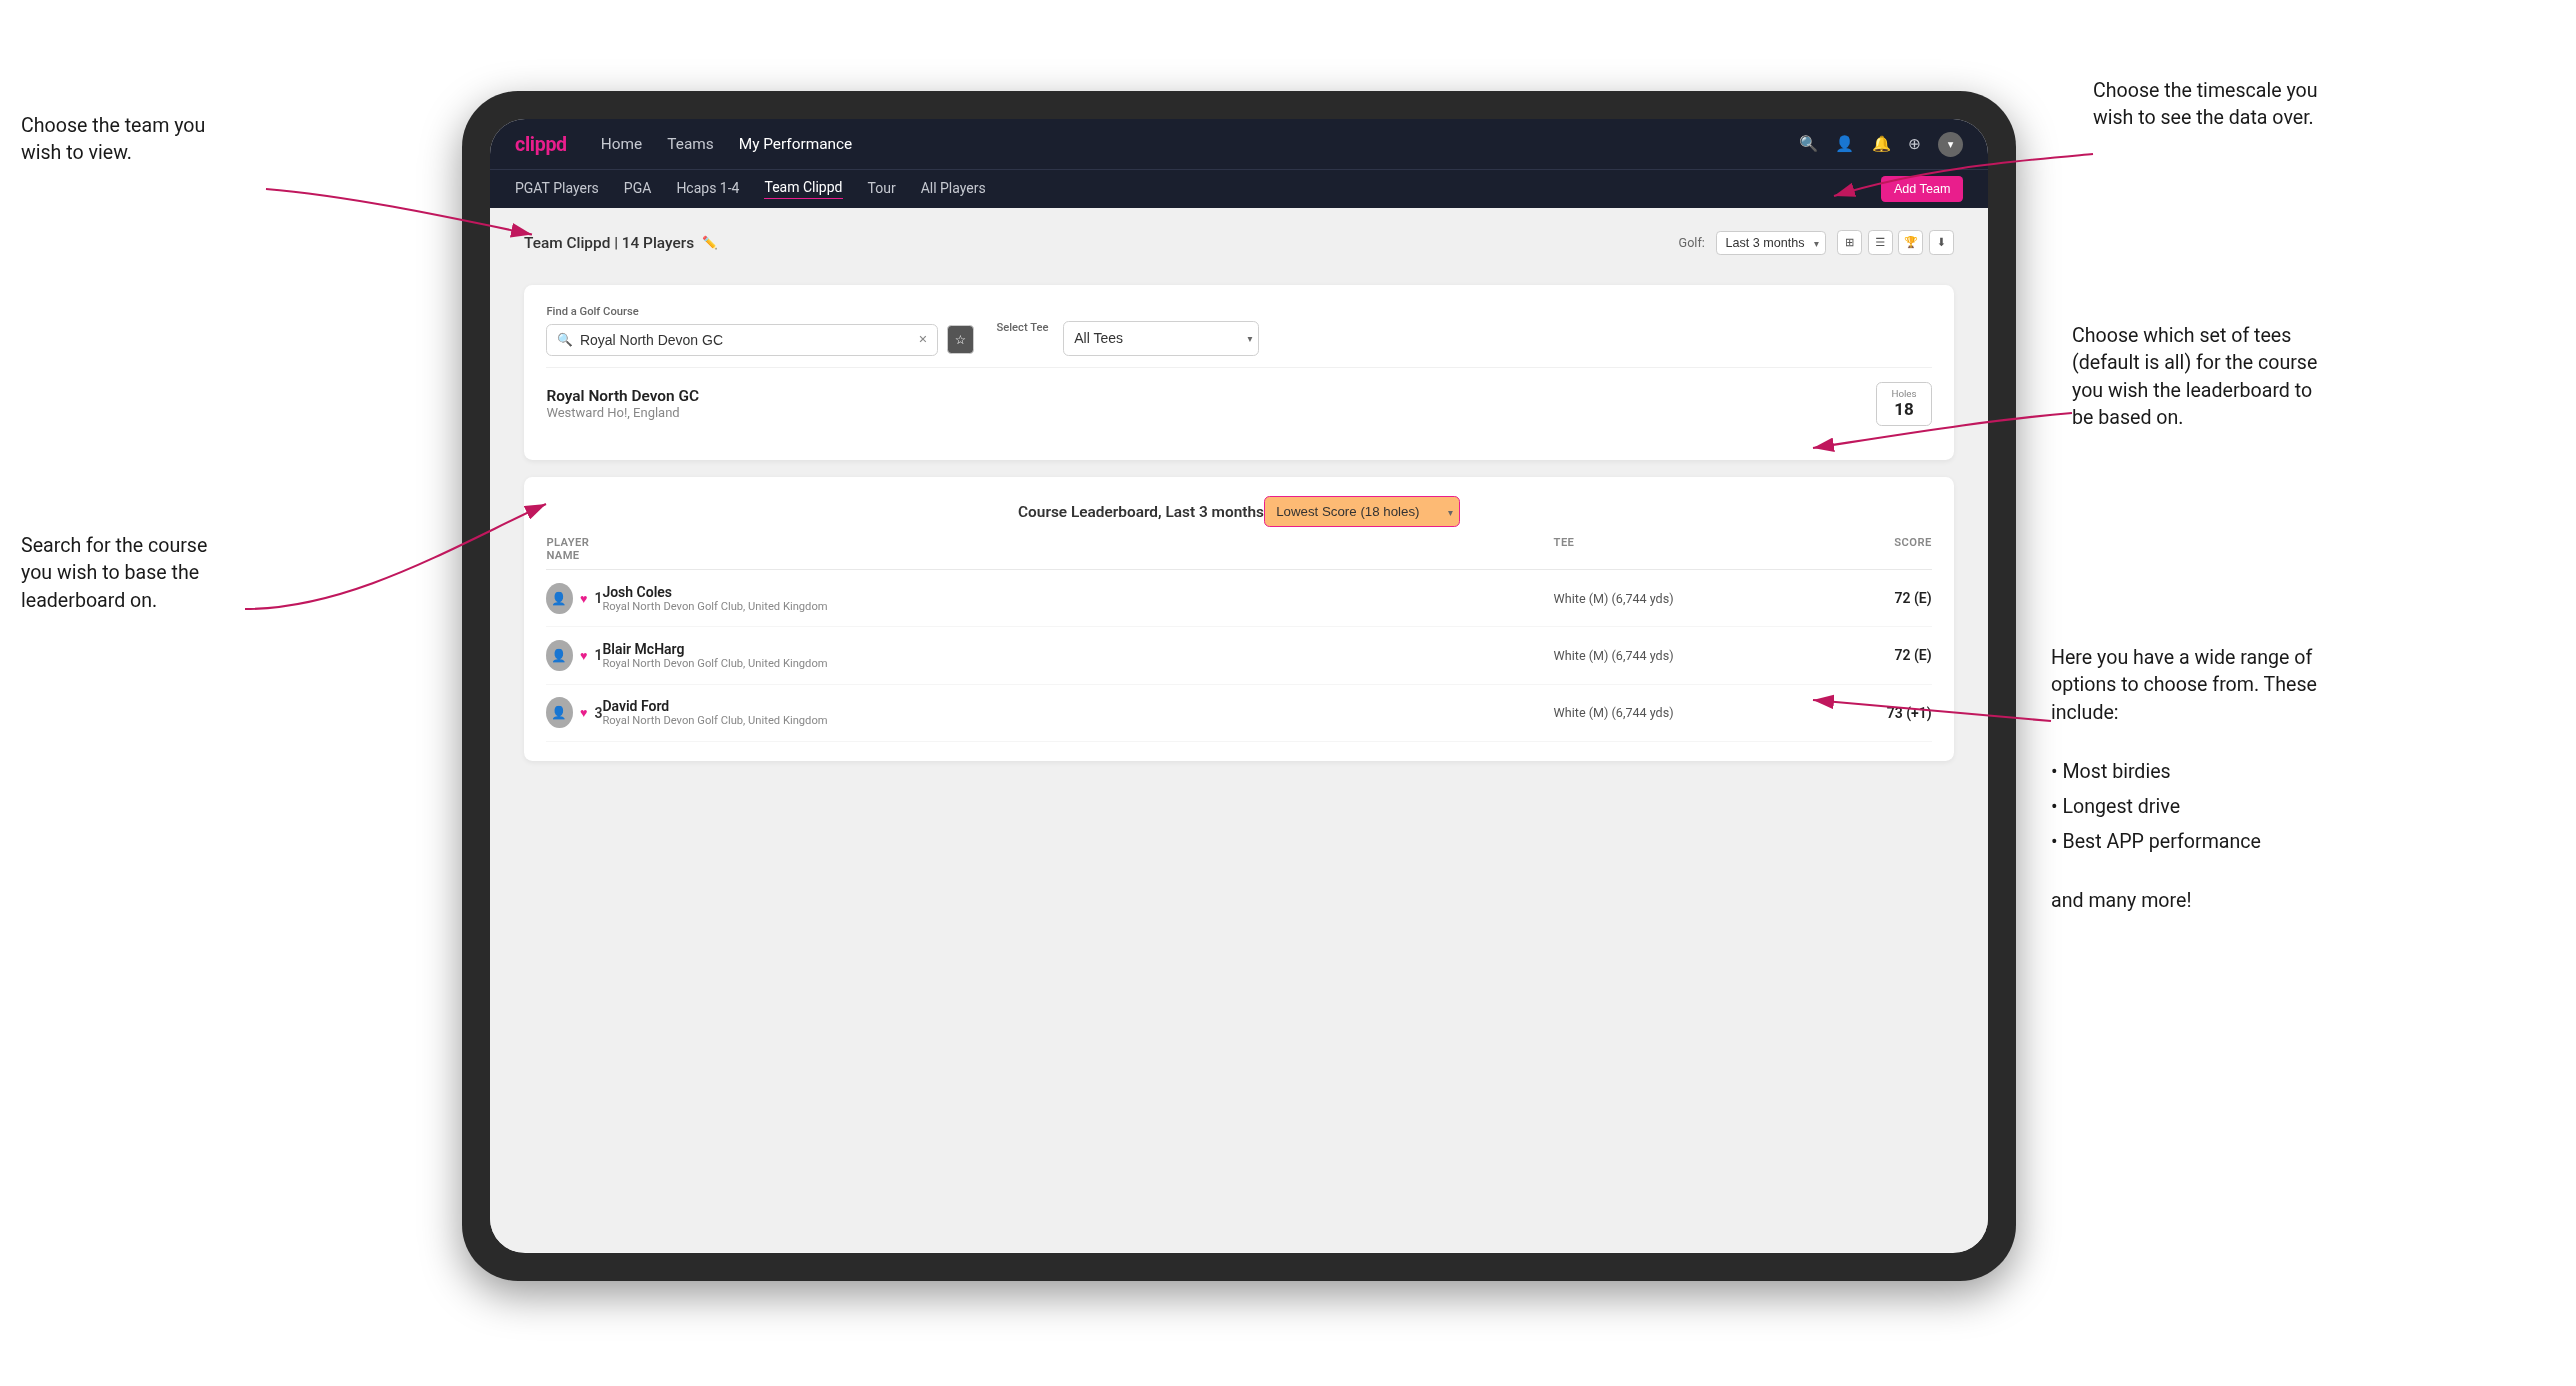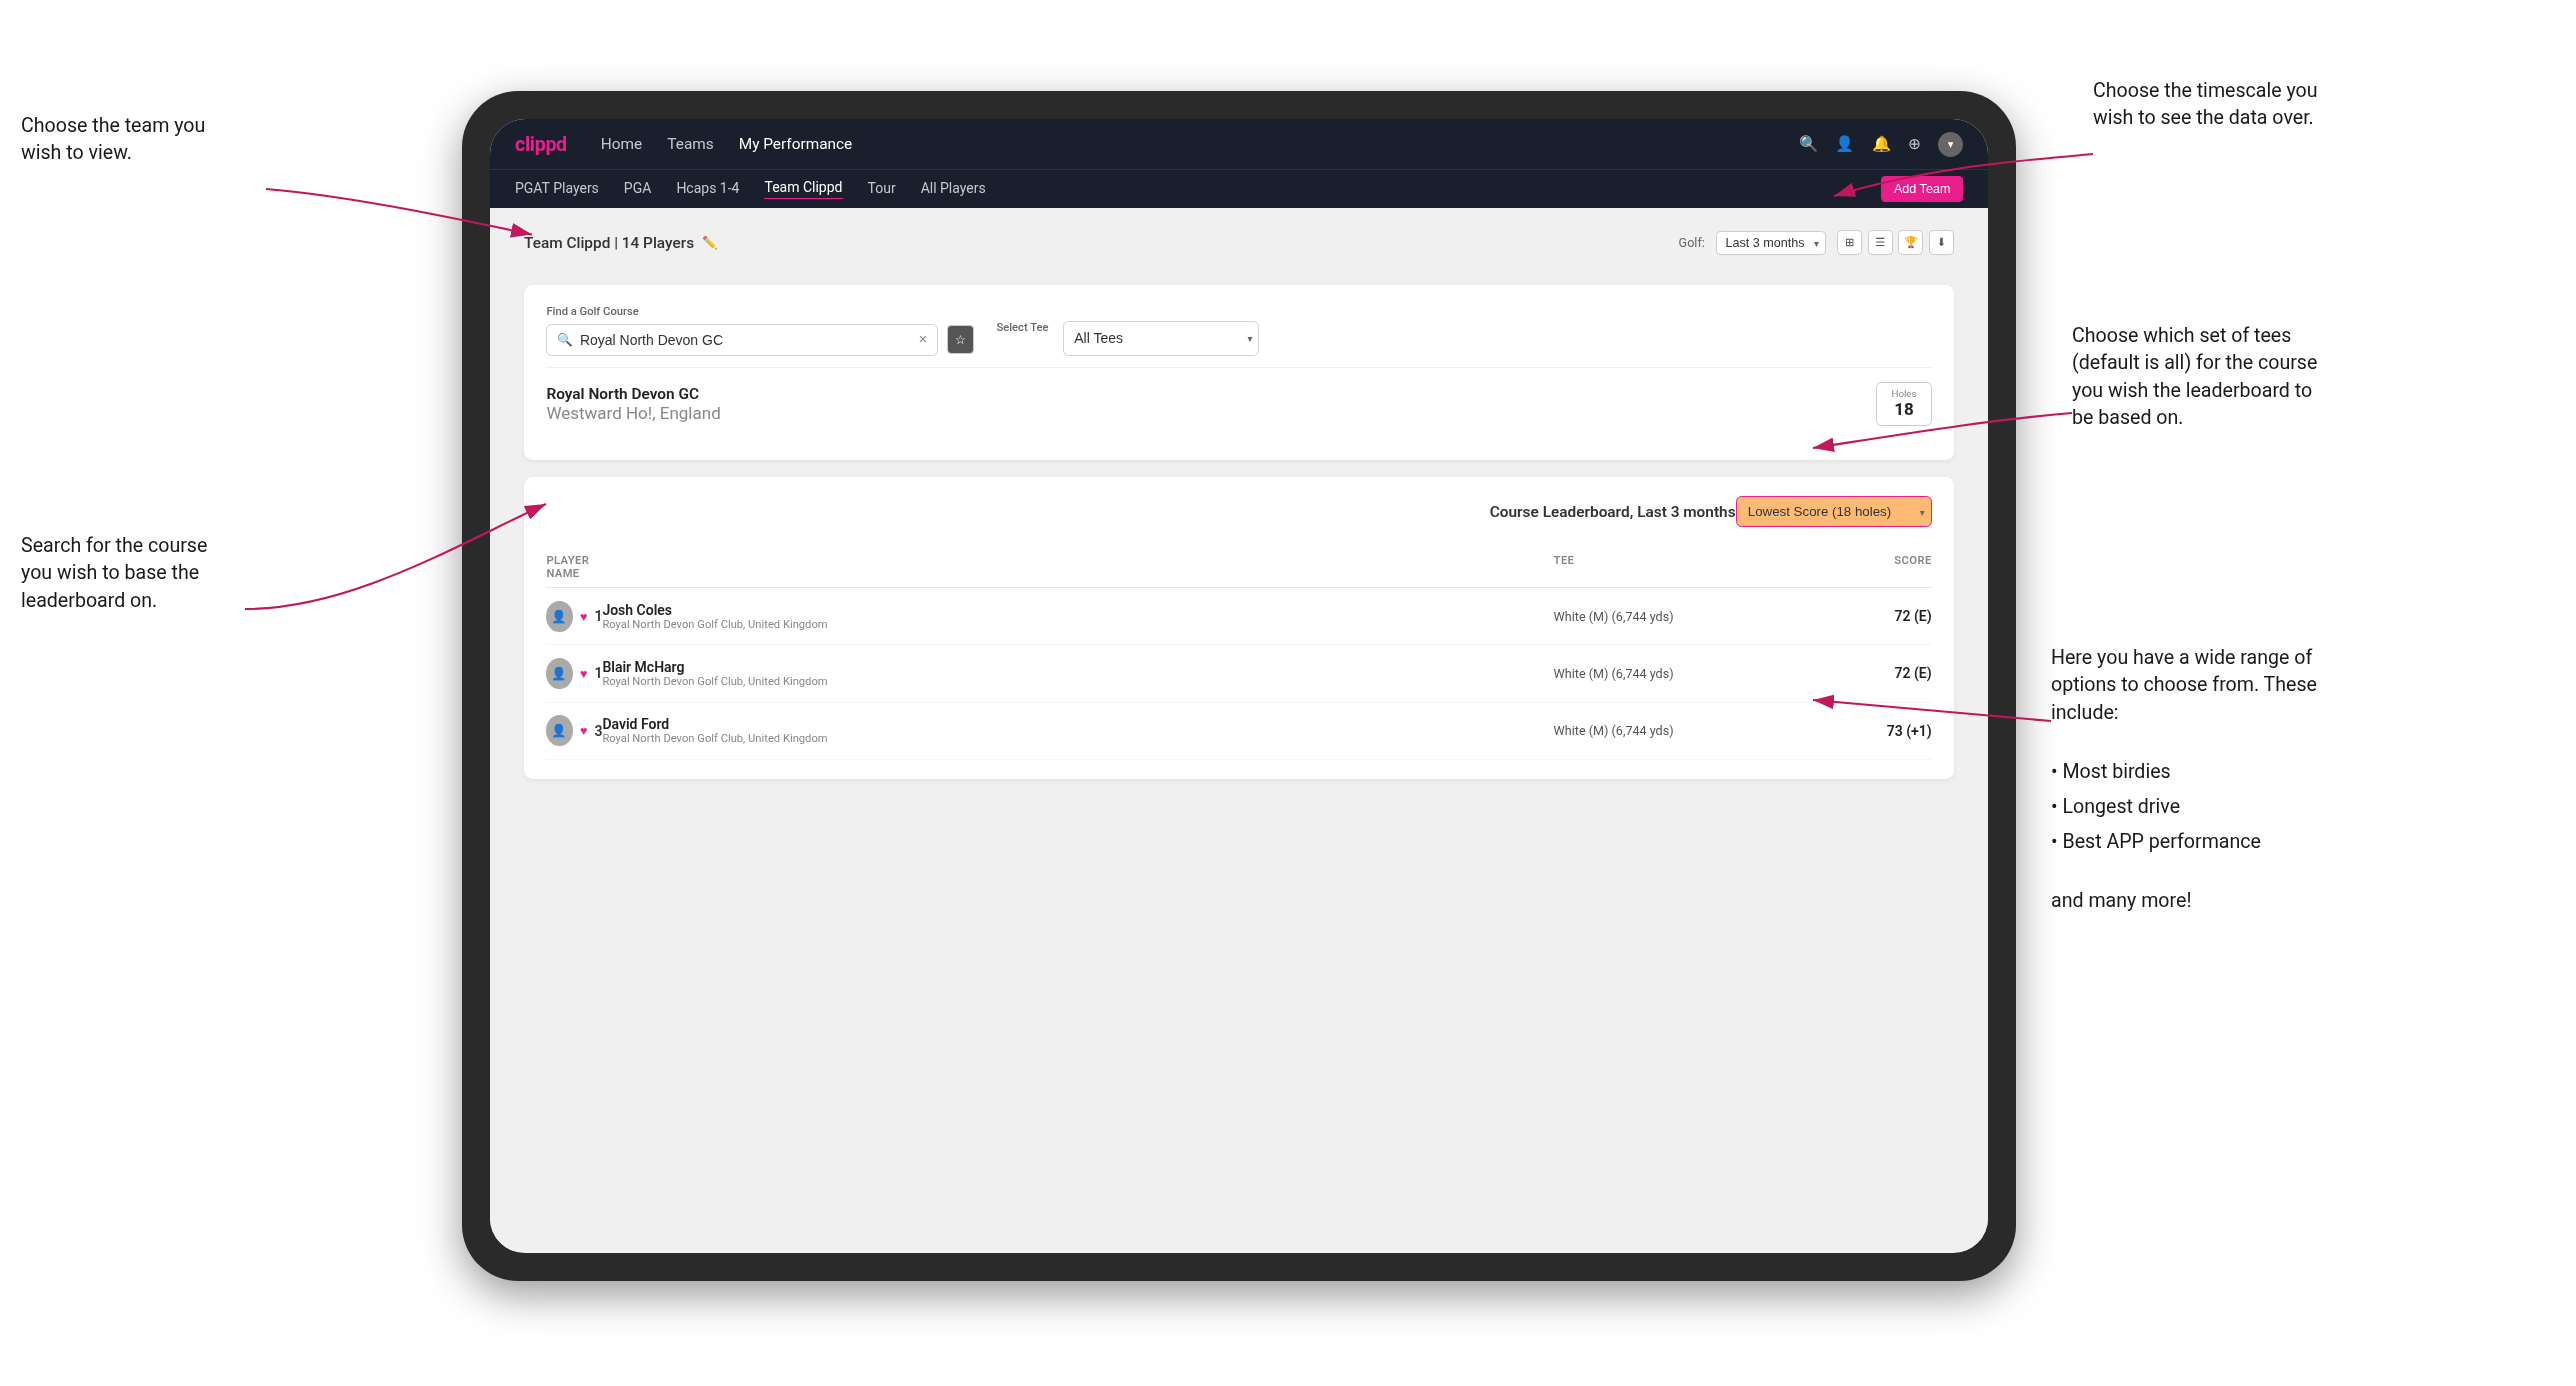--- a/index.html
+++ b/index.html
@@ -314,21 +314,21 @@
       margin-top: 11.2px;
     }
 
     .course-result-info h3 {
       font-size: 15.4px;
       color: #222;
       font-weight: 600;
     }
 
     .course-result-info p {
-      font-size: 17px;
+      font-size: 13px;
       color: #888;
     }
 
     .holes-badge {
       display: flex;
       flex-direction: column;
       align-items: center;
       border: 0.7px solid #ccc;
       border-radius: 5.6px;
       padding: 5.6px 14px;
@@ -350,22 +350,22 @@
     .leaderboard-card {
       background: white;
       border-radius: 8.4px;
       padding: 19.6px 22.4px;
       box-shadow: 0 1.4px 5.6px rgba(0,0,0,0.06);
     }
 
     .leaderboard-header {
       display: flex;
       align-items: center;
-      justify-content: flex-end;
-      margin-bottom: 20px;
+      justify-content: center;
+      margin-bottom: 2px;
     }
 
     .leaderboard-title {
       font-size: 15.4px;
       color: #333;
       font-weight: 600;
     }
 
     .score-select-wrapper {
       border: 1.4px solid #e91e8c;

